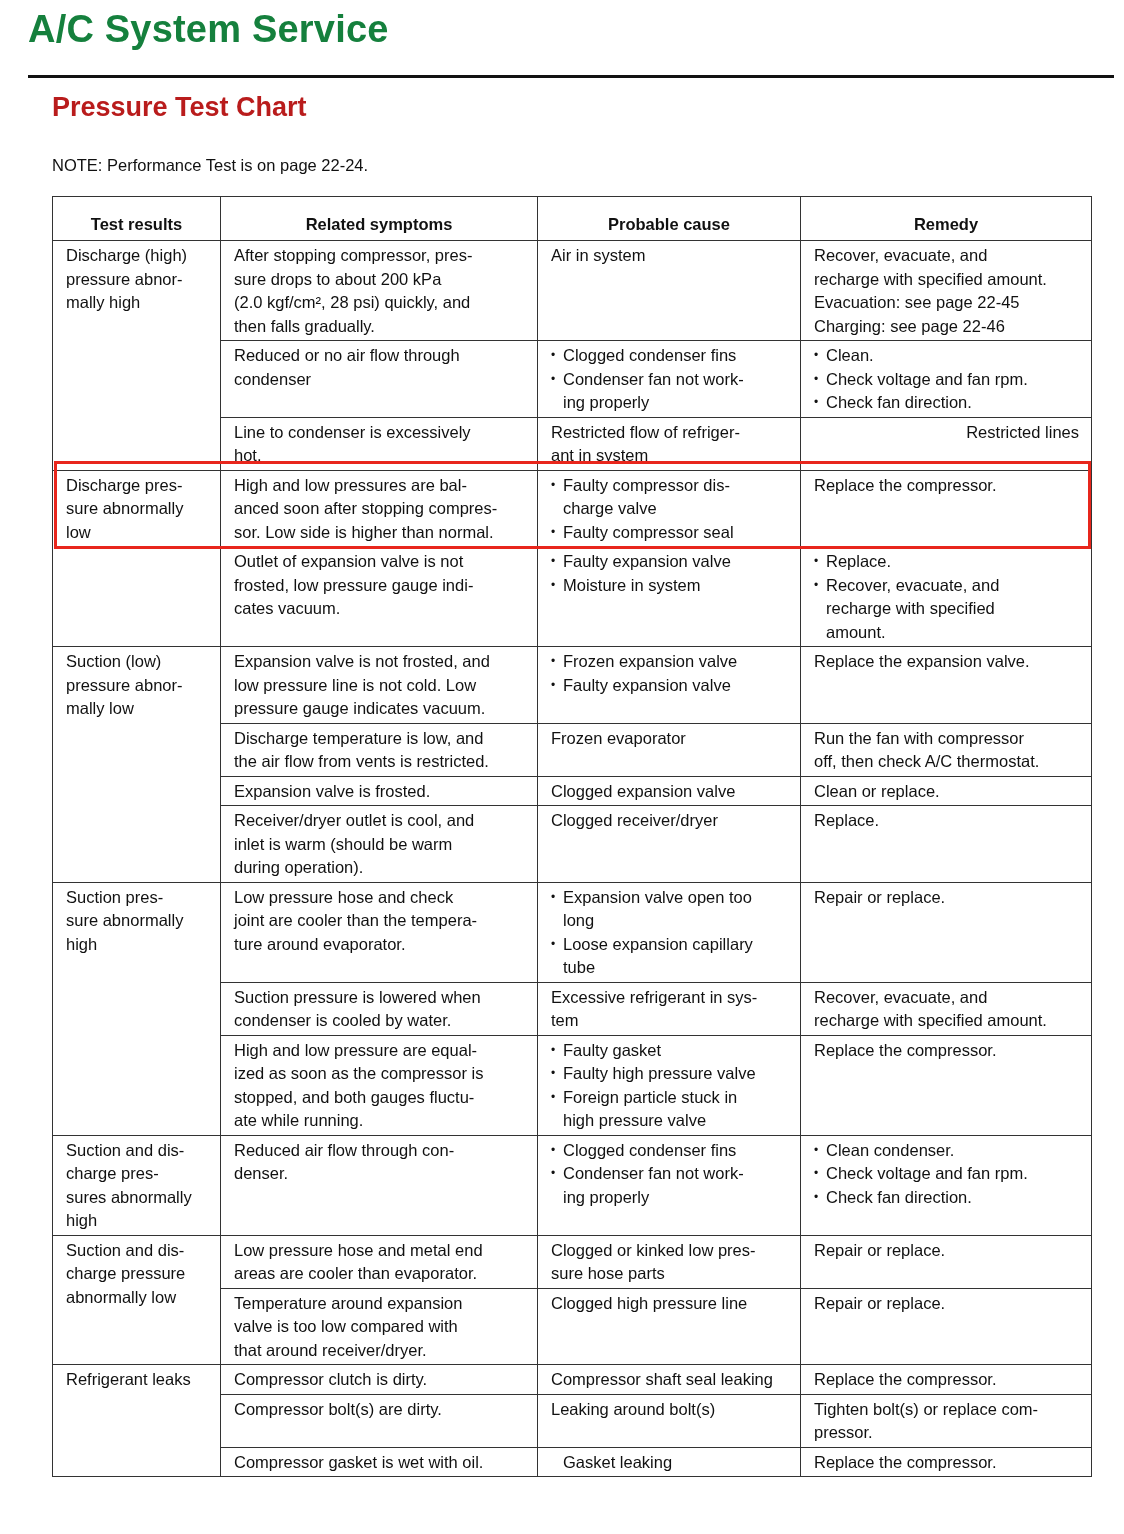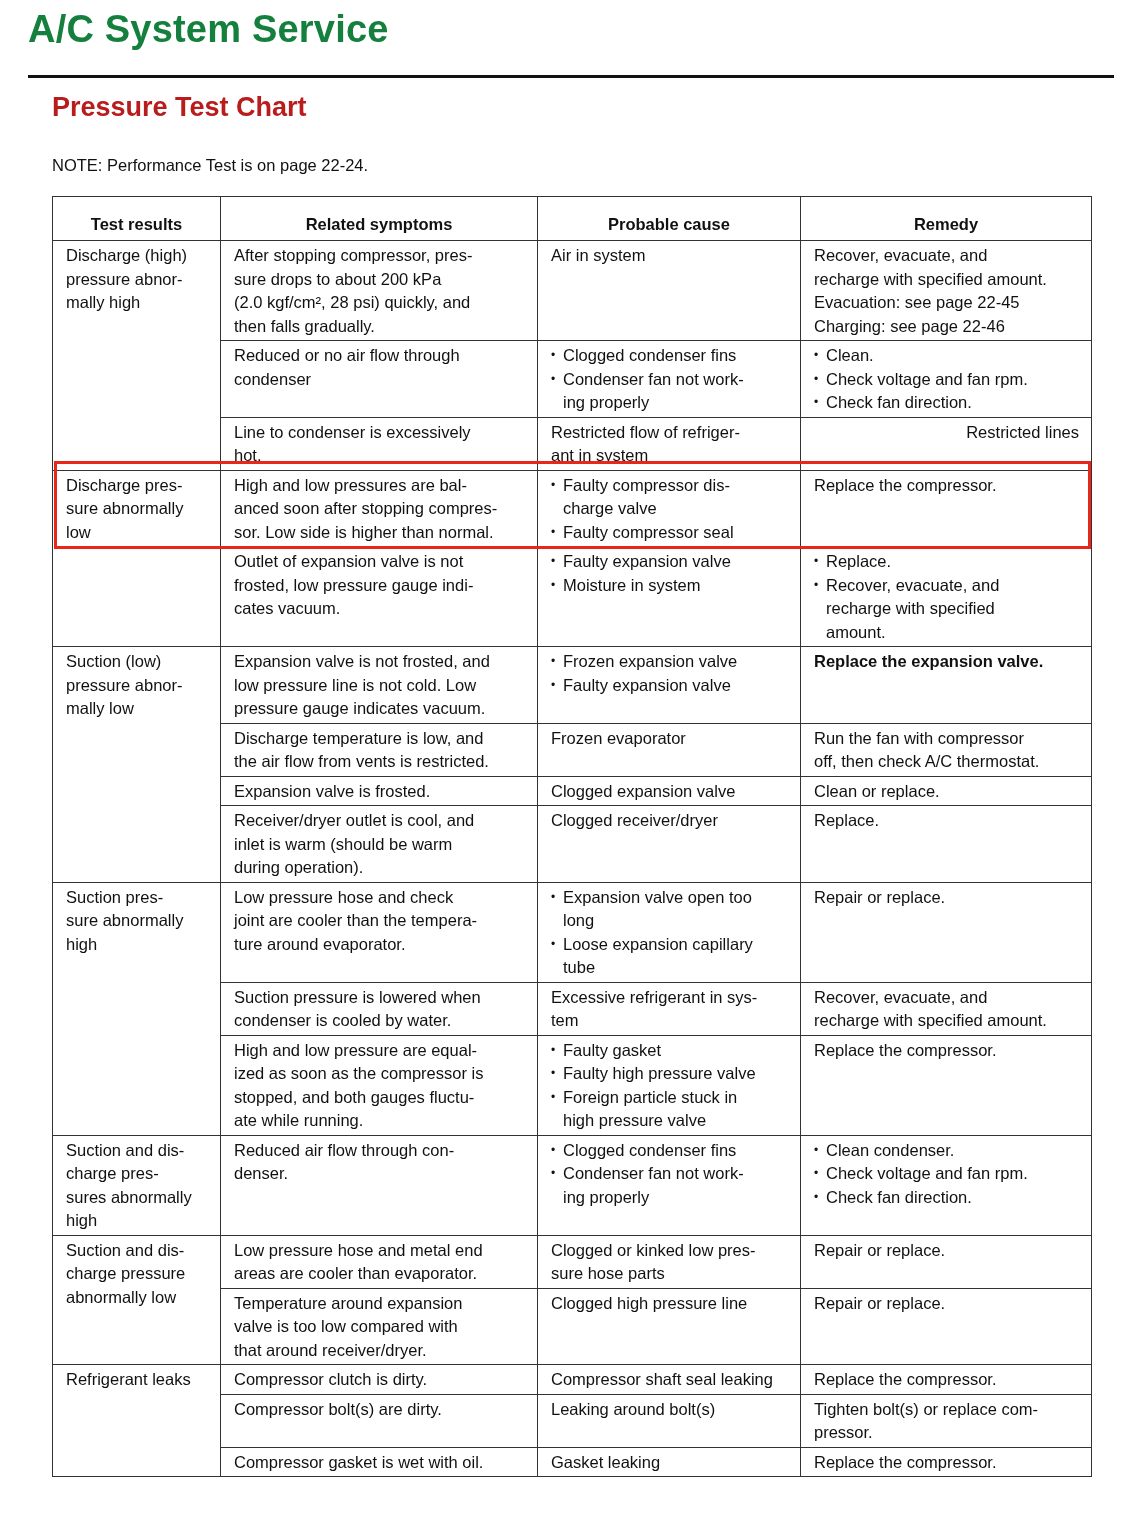--- a/index.html
+++ b/index.html
@@ -118,21 +118,21 @@
         </td>
       </tr>
       <tr>
         <td rowspan="4">Suction (low)<br>pressure abnor-<br>mally low</td>
         <td>Expansion valve is not frosted, and<br>low pressure line is not cold. Low<br>pressure gauge indicates vacuum.</td>
         <td>
           <span class="b">Frozen expansion valve</span>
           <span class="b">Faulty expansion valve</span>
         </td>
         <td>
-          <span style="display: block; font-weight: bold;">Replace the expansion valve.</span>
+          <span style="display: block;">Replace the expansion valve.</span>
         </td>
       </tr>
       <tr>
         <td>Discharge temperature is low, and<br>the air flow from vents is restricted.</td>
         <td>
           <span style="display: block;">Frozen evaporator</span>
         </td>
         <td>
           <span style="display: block;">Run the fan with compressor<br>off, then check A/C thermostat.</span>
         </td>
@@ -233,21 +233,21 @@
         <td>
           <span style="display: block;">Leaking around bolt(s)</span>
         </td>
         <td>
           <span style="display: block;">Tighten bolt(s) or replace com-<br>pressor.</span>
         </td>
       </tr>
       <tr>
         <td>Compressor gasket is wet with oil.</td>
         <td>
-          <span style="display: block;">Gasket leaking</span>
+          <span style="display: block; margin-left: 12px;">Gasket leaking</span>
         </td>
         <td>
           <span style="display: block;">Replace the compressor.</span>
         </td>
       </tr>
     </tbody>
 </table>
 
 <div class="highlight"></div>
 

